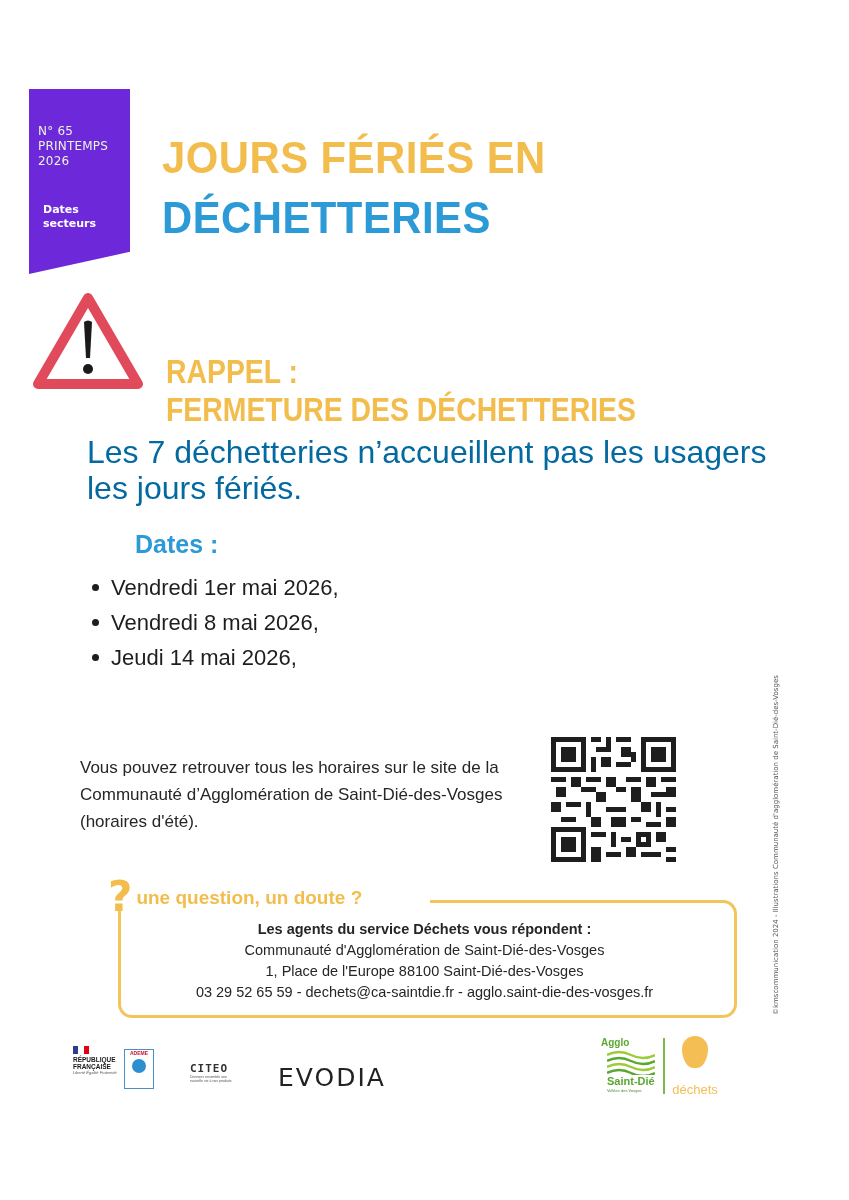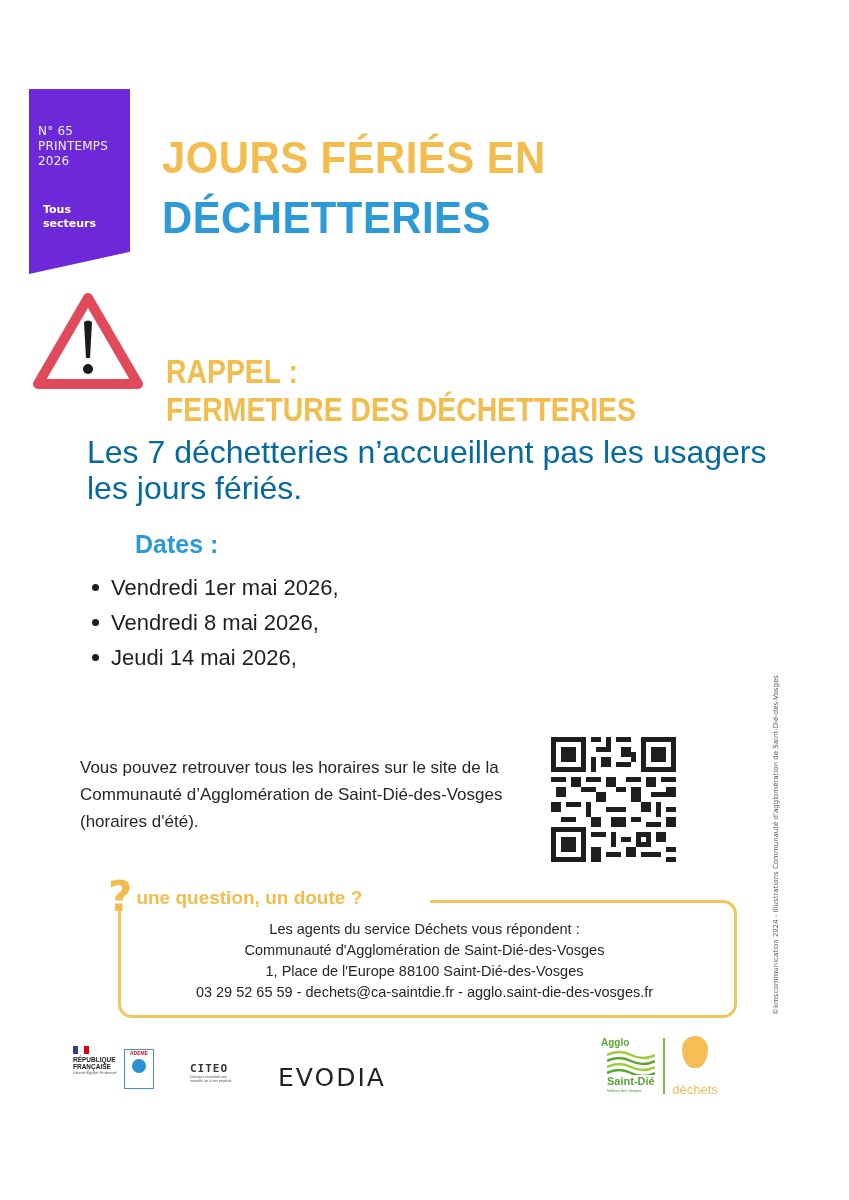--- a/index.html
+++ b/index.html
@@ -27,21 +27,21 @@
 
   .site-info { position: absolute; left: 80px; top: 754px; width: 440px; font-size: 17px; line-height: 27px; color: #262626; }
   .qr { position: absolute; left: 551px; top: 737px; width: 125px; height: 125px; }
 
   .question-box { position: absolute; left: 118px; top: 900px; width: 613px; height: 112px; border: 3px solid #f2c55a; border-radius: 14px; border-top-left-radius: 0; }
   .question-box::before { content: ""; position: absolute; left: -3px; top: -3px; width: 312px; height: 6px; background: #ffffff; }
   .question-head { position: absolute; left: 108px; top: 876px; display: flex; align-items: center; }
   .qmark { color: #f2bd4c; font-weight: 900; font-size: 42px; line-height: 42px; font-family: "DejaVu Sans", sans-serif; }
   .qtitle { color: #f2bd4c; font-weight: bold; font-size: 19px; margin-left: 4px; margin-top: 2px; }
   .qbody { position: absolute; left: 118px; top: 919px; width: 613px; text-align: center; font-size: 14.5px; line-height: 21px; color: #262626; }
-  .qbody .lead { font-weight: normal; }
+  .qbody .lead { font-weight: bold; }
 
   .credit { position: absolute; left: 772px; top: 1015px; transform: rotate(-90deg); transform-origin: left top; font-size: 7px; color: #555; white-space: nowrap; font-family: "DejaVu Sans", sans-serif; }
 
   .logos { position: absolute; top: 1040px; }
   .rf { left: 73px; top: 1046px; width: 50px; }
   .rf .flag { width: 16px; height: 8px; background: linear-gradient(90deg, #2c3e8f 0 33%, #ffffff 33% 66%, #e1000f 66%); margin-bottom: 2px; }
   .rf .txt { font-size: 6.5px; font-weight: bold; line-height: 7px; color: #1a1a1a; }
   .rf .motto { font-size: 4px; line-height: 5px; color: #555; font-style: italic; }
   .ademe { left: 124px; top: 1049px; width: 28px; height: 38px; border: 1.5px solid #4a90c8; text-align: center; }
   .ademe .t { font-size: 5px; color: #c8102e; font-weight: bold; line-height: 7px; }
@@ -63,21 +63,21 @@
 </head>
 <body>
 
 <div class="green-tab">
   <div class="issue">
     <div>N° 65</div>
     <div>PRINTEMPS</div>
     <div>2026</div>
   </div>
   <div class="sector">
-    <div>Tous</div>
+    <div>Dates</div>
     <div>secteurs</div>
   </div>
 </div>
 
 <h1 class="main-title" style="margin:0;">
   <span class="l1">JOURS FÉRIÉS EN</span>
   <span class="l2">DÉCHETTERIES</span>
 </h1>
 
 <svg class="warning-icon" viewBox="0 0 112 100">

